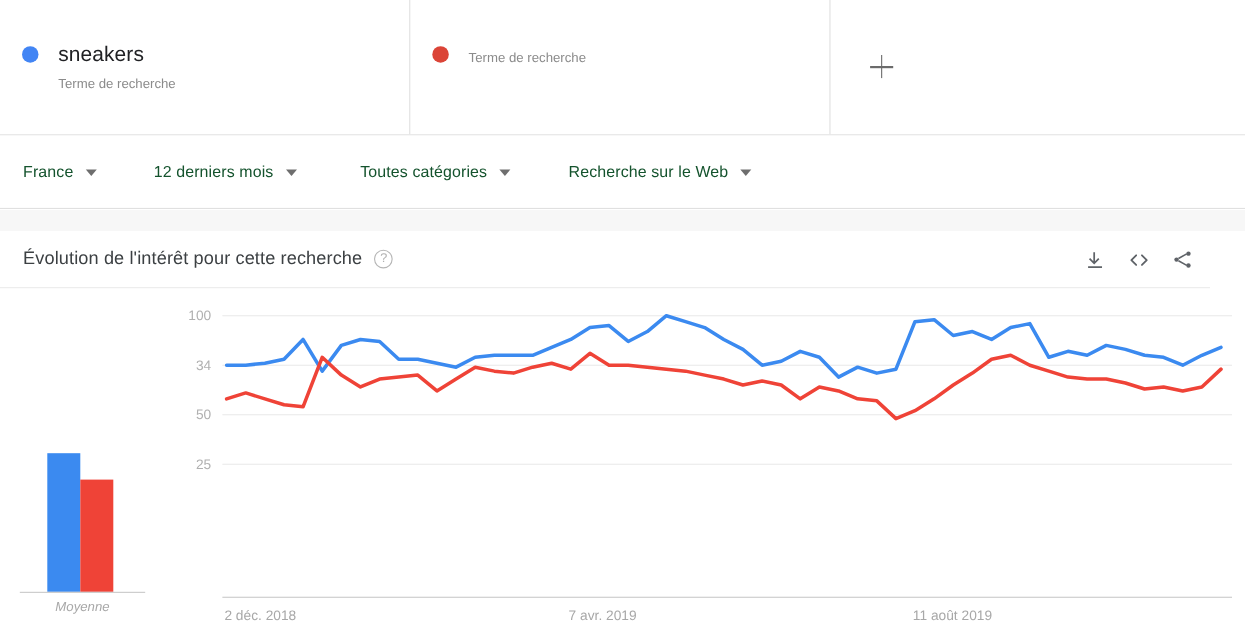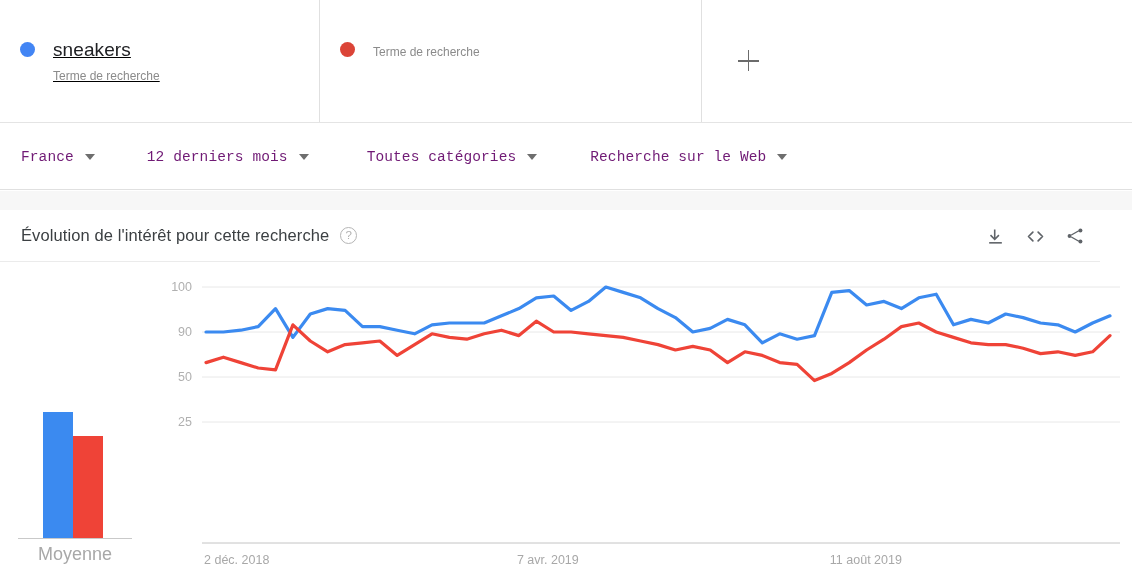--- a/index.html
+++ b/index.html
@@ -16,21 +16,21 @@
   .terms-header {
     position: absolute; left:0; top:0; width:1132px; height:123px;
     display:flex; background:#fff;
     border-bottom: 1px solid #e4e4e4;
   }
   .term-card {
     position: relative;
     display: flex; align-items: flex-start;
     padding-left: 20px; padding-top: 38px;
   }
-  .term-card.c0 { width: 320px; border-right: 1px solid #e0e0e0; text-decoration: underline; }
+  .term-card.c0 { width: 373px; border-right: 1px solid #e0e0e0; }
   .term-card.c1 { width: 382px; border-right: 1px solid #e0e0e0; }
   .term-dot {
     width: 15px; height: 15px; border-radius: 50%;
     margin-top: 4px; flex: 0 0 auto;
   }
   .term-texts { margin-left: 18px; }
   .term-name {
     font-size: 19px; color: #202124; line-height: 24px;
     letter-spacing: .1px;
   }
@@ -54,21 +54,21 @@
   .add-compare-label { font-size: 17.5px; color:#6b6b6b; letter-spacing:.1px; }
 
   
   .filters {
     position:absolute; left:0; top:124px; width:1132px; height:66px;
     background:#fff; display:flex; align-items:center;
     border-bottom: 1px solid #e0e0e0;
   }
   .filter {
     display:flex; align-items:center; cursor:pointer;
-    font-size:14.5px; color:#701a75; letter-spacing:.1px;font-family:Liberation Mono, monospace;
+    font-size:14.5px; color:#14532d; letter-spacing:.1px;
   }
   .filter .caret {
     width:0;height:0;margin-left:11px;
     border-left:5.5px solid transparent;
     border-right:5.5px solid transparent;
     border-top:6.5px solid #6e6e6e;
   }
   .f-geo { margin-left:21px; }
   .f-time { margin-left:52px; }
   .f-cat { margin-left:58px; }
@@ -115,21 +115,21 @@
   }
   .avg-plot { position:relative; width:114px; height:155px; }
   .avg-baseline {
     position:absolute; left:0; bottom:0; width:114px; height:1px; background:#c9c9c9;
   }
   .avg-bar { position:absolute; bottom:1px; width:30px; }
   .avg-bar.b0 { left:25px; }
   .avg-bar.b1 { left:55px; }
   .avg-label {
     position:absolute; left:0; top:160px; width:114px; text-align:center;
-    font-size:18px; color:#a8a8a8;
+    font-size:12px; color:#a8a8a8;font-style:italic;
   }
 
   
   .line-chart {
     position:absolute; left:160px; top:0; width:960px; height:311px;
   }
   .y-labels { position:absolute; left:0; top:0; width:32px; height:311px; }
   .y-label {
     position:absolute; right:0; font-size:12.5px; color:#b0b0b0;
     transform: translateY(-50%); text-align:right; width:32px;
@@ -222,21 +222,21 @@
           <div class="avg-bar b0" style="height: 125.55px; background: rgb(59, 138, 240);"></div>
           <div class="avg-bar b1" style="height: 102.3px; background: rgb(239, 67, 55);"></div>
           <div class="avg-baseline"></div>
         </div>
         <div class="avg-label">Moyenne</div>
       </div>
 
       <div class="line-chart">
         <div class="y-labels">
             <div class="y-label" style="top: 25px;">100</div>
-            <div class="y-label" style="top: 70px;">90</div>
+            <div class="y-label" style="top: 70px;">34</div>
             <div class="y-label" style="top: 115px;">50</div>
             <div class="y-label" style="top: 160px;">25</div>
           </div>
         <div class="plot">
           <svg id="plot-svg" width="918" height="311" viewBox="0 0 918 311">
               <line x1="0" x2="918" y1="25" y2="25" stroke="#e8e8e8" stroke-width="1"></line>
               <line x1="0" x2="918" y1="70" y2="70" stroke="#e8e8e8" stroke-width="1"></line>
               <line x1="0" x2="918" y1="115" y2="115" stroke="#e8e8e8" stroke-width="1"></line>
               <line x1="0" x2="918" y1="160" y2="160" stroke="#e8e8e8" stroke-width="1"></line>
               <line x1="0" x2="918" y1="281" y2="281" stroke="#c4c4c4" stroke-width="1"></line>

